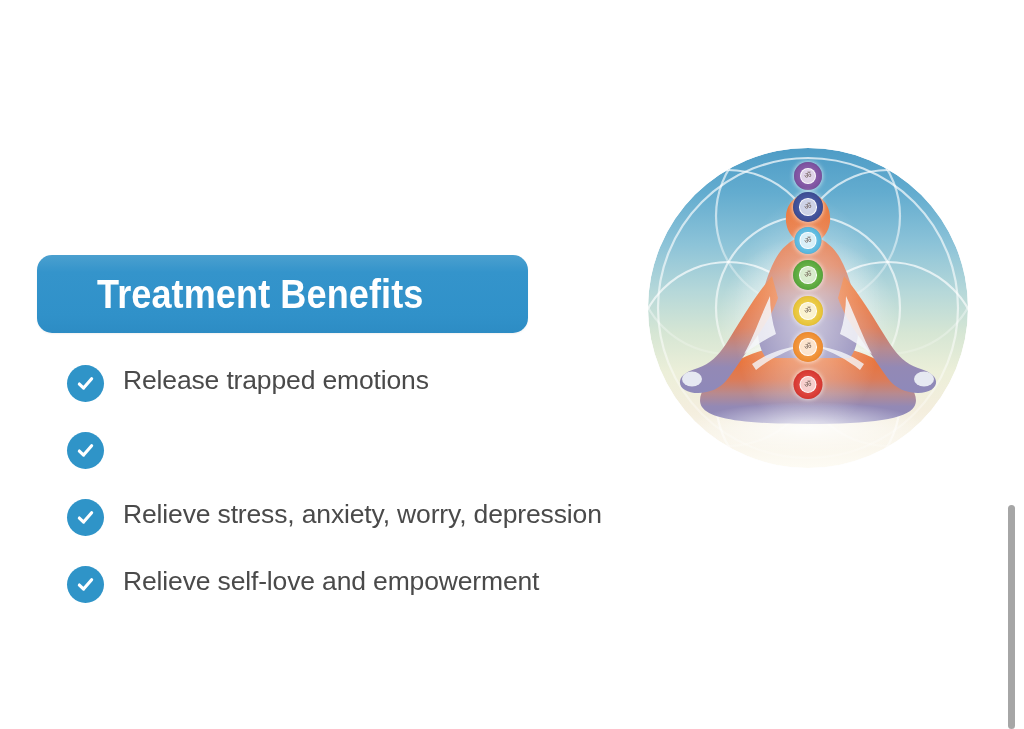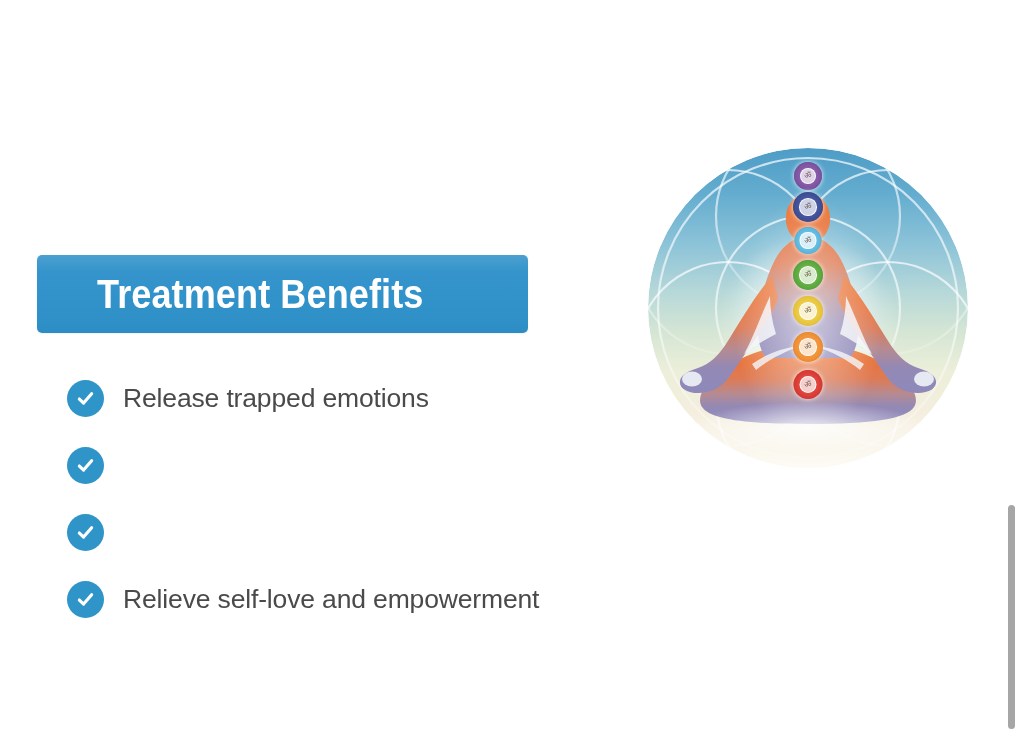--- a/index.html
+++ b/index.html
@@ -100,21 +100,21 @@
   }
 
   
   .title-banner {
     position: absolute;
     left: 37px;
     top: 255px;
     width: 491px;
     height: 78px;
     background: linear-gradient(to bottom, #4ba0cf 0%, #3494cb 22%, #3091c9 78%, #2d8cc4 100%);
-    border-radius: 5px;
+    border-radius: 15px;
     z-index: 2;
     box-shadow: 0 1px 2px rgba(0,0,0,0.06);
   }
   .title-text {
     position: absolute;
     left: 60px;
     top: 50%;
     transform: translateY(-50%);
     color: #ffffff;
     font-family: "Liberation Sans Narrow", "Liberation Sans", sans-serif;
@@ -131,21 +131,21 @@
     position: absolute;
     left: 67px;
     top: 365px;
     z-index: 2;
     margin: 0;
     padding: 0;
     list-style: none;
   }
   .benefit-item {
     display: flex;
-    align-items: center;
+    align-items: flex-start;
     height: 67px;
   }
   .check-icon {
     width: 37px;
     height: 37px;
     flex: 0 0 37px;
     border-radius: 50%;
     background: #2f94c8;
     display: flex;
     align-items: center;
@@ -346,20 +346,21 @@
         </svg>
       </span>
     </li>
 
     <li class="benefit-item">
       <span class="check-icon">
         <svg width="21" height="21" viewBox="0 0 24 24" aria-hidden="true">
           <path d="M5 12.6 L9.8 17.2 L19 6.6" fill="none" stroke="#ffffff" stroke-width="3.6" stroke-linecap="round" stroke-linejoin="round"></path>
         </svg>
       </span>
+      <span class="benefit-label">Relieve stress, anxiety, worry, depression</span>
     </li>
 
     <li class="benefit-item">
       <span class="check-icon">
         <svg width="21" height="21" viewBox="0 0 24 24" aria-hidden="true">
           <path d="M5 12.6 L9.8 17.2 L19 6.6" fill="none" stroke="#ffffff" stroke-width="3.6" stroke-linecap="round" stroke-linejoin="round"></path>
         </svg>
       </span>
       <span class="benefit-label">Relieve self-love and empowerment</span>
     </li>

